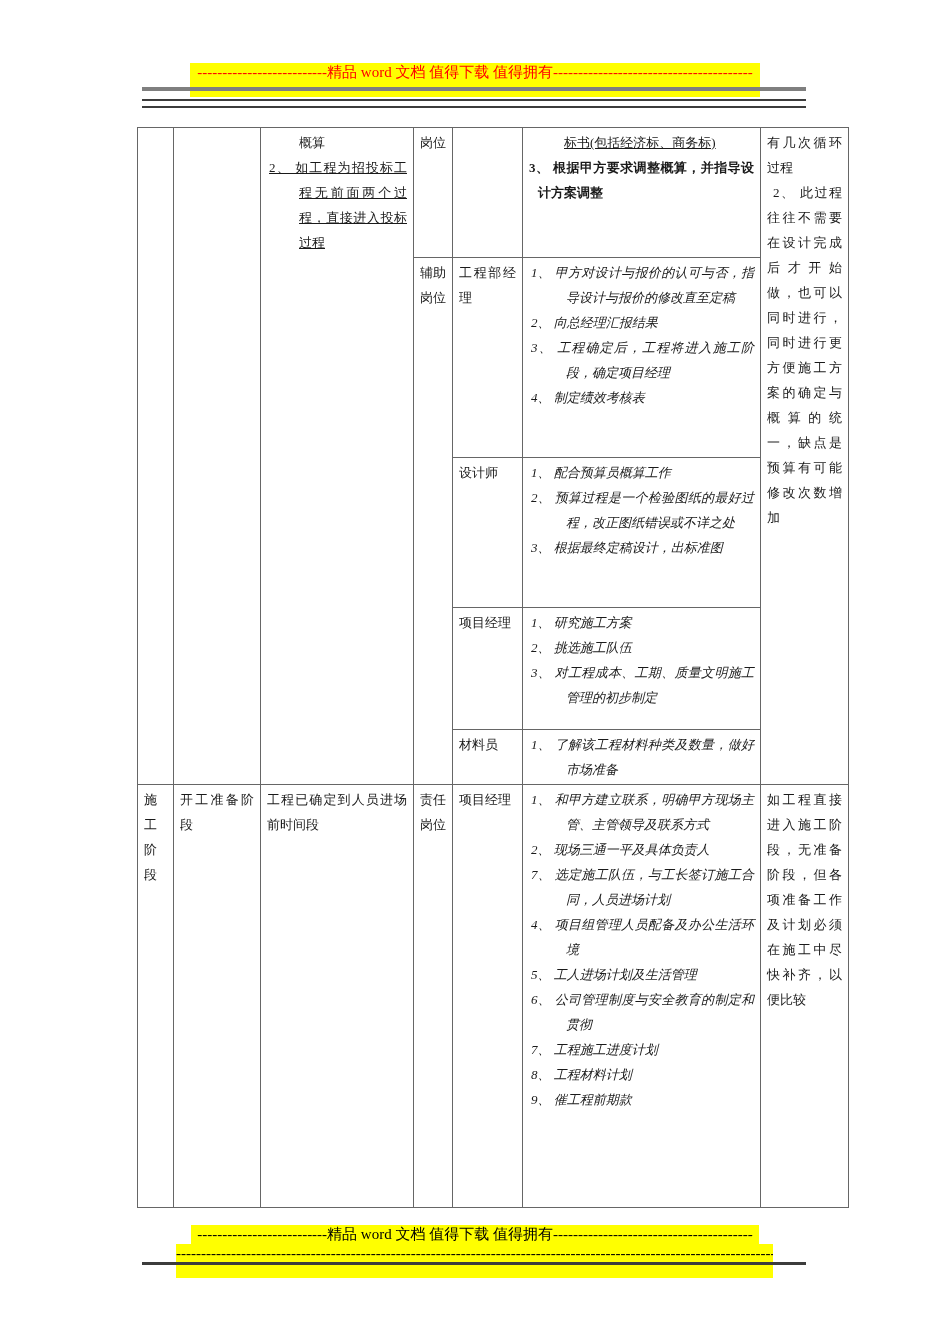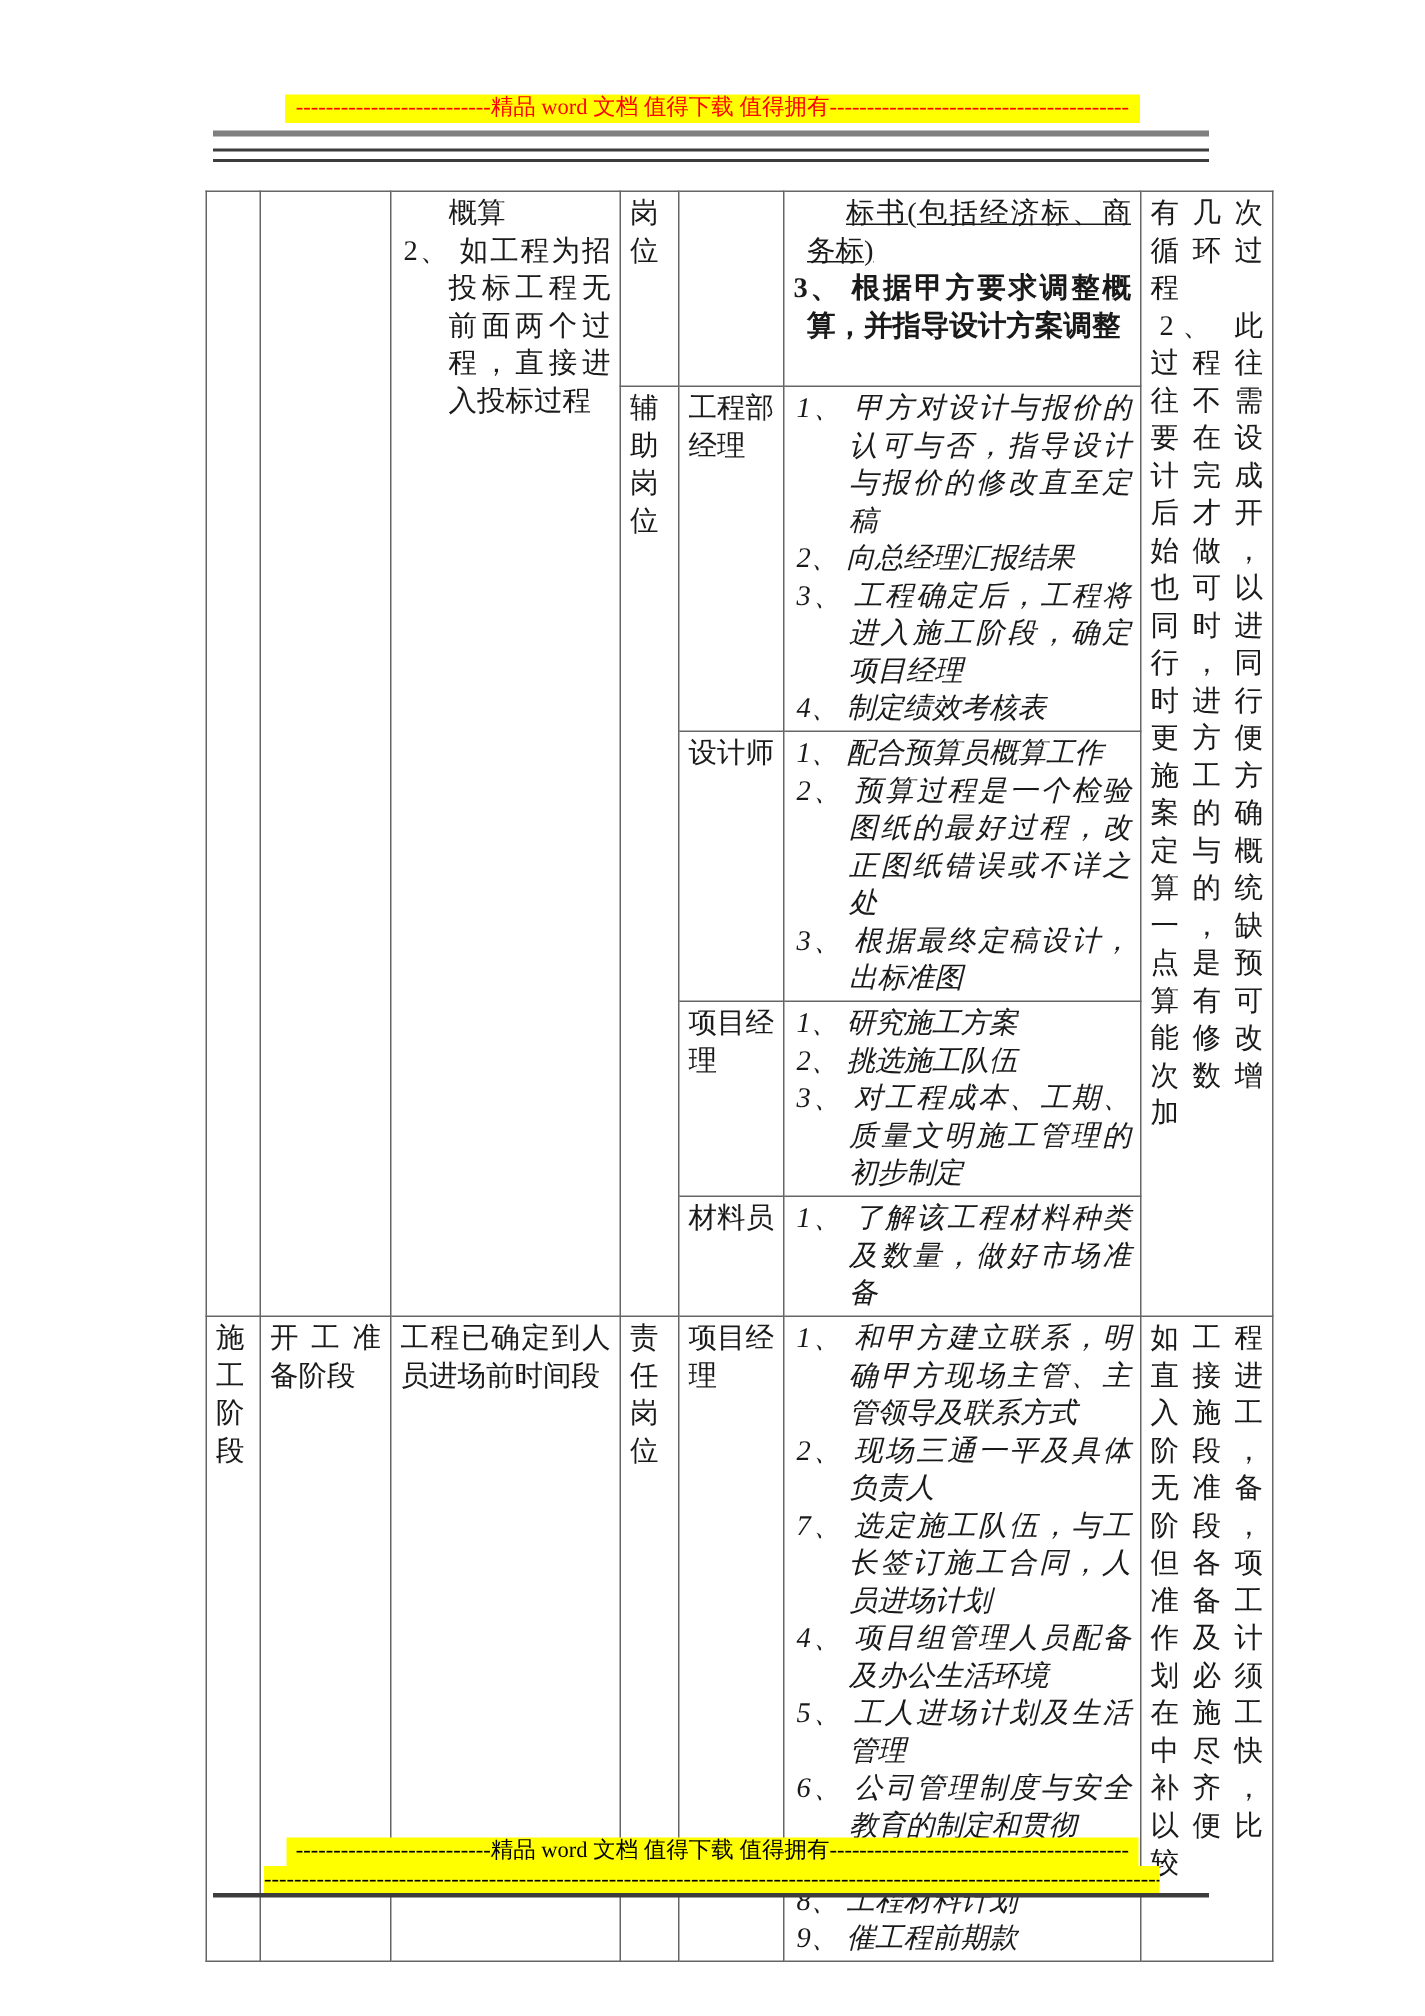--- a/index.html
+++ b/index.html
@@ -3,49 +3,49 @@
 <meta charset="utf-8">
 <style>
   html,body{margin:0;padding:0;background:#ffffff;}
   .page{
     position:relative;width:950px;height:1344px;background:#ffffff;
     font-family:"Liberation Serif","DejaVu Serif",serif;
     color:#1a1a1a;overflow:hidden;
   }
   
   .banner{
-    position:absolute;background:#ffff00;height:19px;line-height:19px;
+    position:absolute;background:#ffff00;height:34px;line-height:19px;
     font-size:15px;text-align:center;white-space:nowrap;overflow:hidden;
   }
   .banner-top{left:190px;top:63px;width:570px;color:#ff0000;}
   .banner-bottom{left:191px;top:1225px;width:568px;color:#000000;}
   .banner-dashes{left:176px;top:1244px;width:597px;color:#000000;}
   .rule-gray{position:absolute;left:142px;top:87px;width:664px;height:4px;background:#7f7f7f;}
   .rule-double{position:absolute;left:142px;top:99px;width:664px;height:5px;
     border-top:2px solid #3c3c3c;border-bottom:2px solid #3c3c3c;}
   .rule-bottom{position:absolute;left:142px;top:1262px;width:664px;height:3px;background:#3c3c3c;}
   
   table.doc{
     position:absolute;left:137px;top:127px;width:711px;
     border-collapse:collapse;table-layout:fixed;
   }
   table.doc td{
     border:1px solid #666;vertical-align:top;
-    font-size:19px;line-height:25px;text-align:justify;
+    font-size:13px;line-height:25px;text-align:justify;
     padding:2px 6px;overflow:hidden;word-break:break-all;
   }
   td.c-phase{padding:2px 8px;}
   td.c-stage{padding:2px 13px;}
   td.c-duty{padding:2px 6px;}
   td.c-role{padding:2px 10px;}
   td.c-note{padding:2px 5px;}
   td.c-note-narrow{padding:2px 10px;}
   
   .cont38{padding-left:32px;}                       
-  .item-c3{padding-left:32px;text-indent:-30px;}    
+  .item-c3{padding-left:32px;text-indent:-30px;text-decoration:underline;}    
   .cont15{padding-left:9px;text-indent:26px;text-decoration:underline;}       
   .item-a6{padding-left:9px;text-indent:-9px;font-weight:bold;}      
   .item{padding-left:37px;text-indent:-35px;font-style:italic;}       
   .note2{text-indent:6px;}
 </style>
 </head>
 <body>
 
 <div class="page">
 

